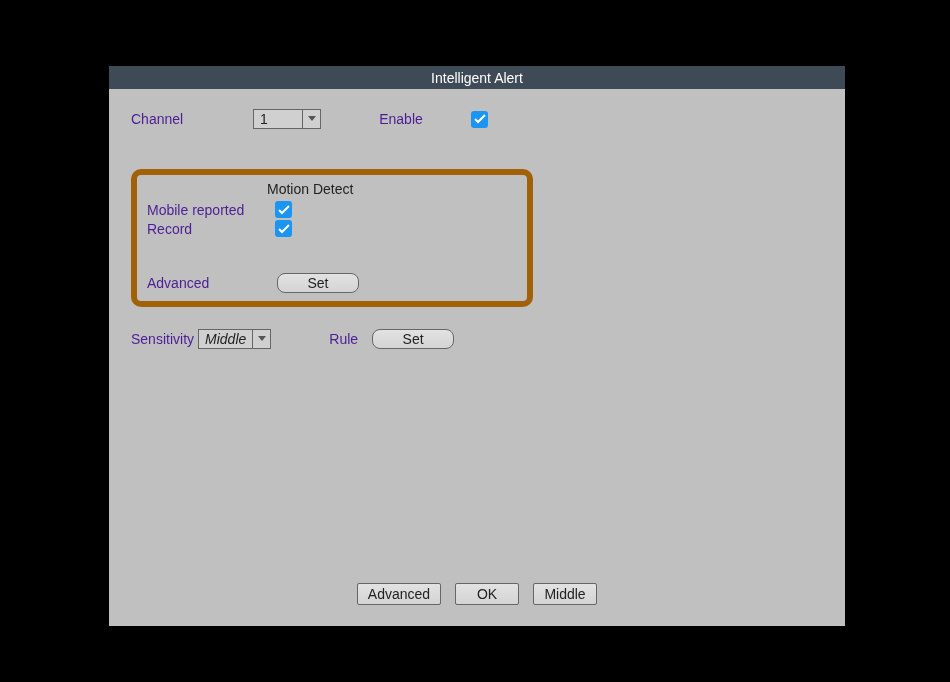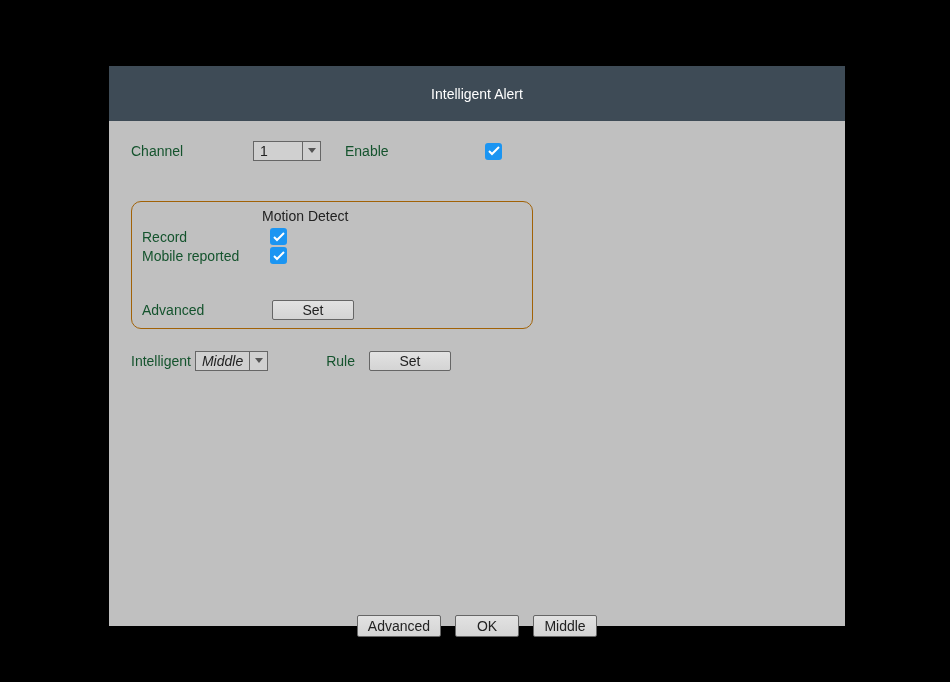--- a/index.html
+++ b/index.html
@@ -20,35 +20,35 @@
       left: 109px;
       top: 66px;
       width: 736px;
       height: 560px;
       background: #c0c0c0;
     }
     .titlebar {
       background: #3e4b56;
       color: #ffffff;
       text-align: center;
-      padding: 19px 0;
+      padding: 3px 0;
       font-size: 15px;
     }
     .content {
       padding: 20px 22px;
       position: relative;
       height: calc(100% - 26px);
     }
     .row {
       display: flex;
       align-items: center;
       margin-bottom: 6px;
     }
     .label {
-      color: #14532d;
+      color: #4c1d95;
     }
     .channel-label {
       width: 122px;
     }
     .dropdown {
       display: inline-flex;
       align-items: stretch;
       border: 1px solid #666;
       background: #d0d0d0;
       height: 20px;
@@ -67,39 +67,40 @@
       background: #d0d0d0;
       display: flex;
       align-items: center;
       justify-content: center;
     }
     .dropdown-arrow svg {
       width: 8px;
       height: 6px;
     }
     .enable-label {
-      margin-left: 24px;
+      margin-left: 10px;
       width: 140px;
+      text-align: center;
     }
     .checkbox {
       width: 17px;
       height: 17px;
       background: #1b95f2;
       border-radius: 3px;
       display: flex;
       align-items: center;
       justify-content: center;
     }
     .checkbox svg {
       width: 12px;
       height: 10px;
     }
     .panel {
       margin-top: 40px;
-      border: 1px solid #a16207;
+      border: 6px solid #a16207;
       border-radius: 10px;
       width: 402px;
       padding: 6px 10px 8px 10px;
     }
     .panel-title {
       margin-left: 120px;
       color: #222;
       margin-bottom: 4px;
     }
     .panel-row {
@@ -122,20 +123,21 @@
       border: 1px solid #666;
       background: linear-gradient(#e2e2e2, #d4d4d4);
       padding: 1px 0;
       text-align: center;
       cursor: pointer;
       color: #222;
       border-radius: 2px;
     }
     .btn-set {
       width: 82px;
+      border-radius: 8px;
     }
     .sensitivity-row {
       margin-top: 22px;
       display: flex;
       align-items: center;
     }
     .sensitivity-label {
       margin-right: 4px;
     }
     .sens-dropdown .dropdown-value {
@@ -187,43 +189,43 @@
       <div class="checkbox">
         <svg viewBox="0 0 12 10">
             <polyline points="1,5 4,8 11,1" stroke="#fff" stroke-width="2" fill="none"></polyline>
           </svg>
       </div>
     </div>
 
     <div class="panel">
       <div class="panel-title">Motion Detect</div>
       <div class="panel-row">
+        <span class="label">Mobile reported</span>
+        <div class="checkbox">
+          <svg viewBox="0 0 12 10">
+              <polyline points="1,5 4,8 11,1" stroke="#fff" stroke-width="2" fill="none"></polyline>
+            </svg>
+        </div>
+      </div>
+      <div class="panel-row">
         <span class="label">Record</span>
         <div class="checkbox">
           <svg viewBox="0 0 12 10">
               <polyline points="1,5 4,8 11,1" stroke="#fff" stroke-width="2" fill="none"></polyline>
             </svg>
         </div>
       </div>
-      <div class="panel-row">
-        <span class="label">Mobile reported</span>
-        <div class="checkbox">
-          <svg viewBox="0 0 12 10">
-              <polyline points="1,5 4,8 11,1" stroke="#fff" stroke-width="2" fill="none"></polyline>
-            </svg>
-        </div>
-      </div>
       <div class="advanced-row">
         <span class="label">Advanced</span>
         <div class="btn btn-set">Set</div>
       </div>
     </div>
 
     <div class="sensitivity-row">
-      <span class="label sensitivity-label">Intelligent</span>
+      <span class="label sensitivity-label">Sensitivity</span>
       <div class="dropdown sens-dropdown">
         <div class="dropdown-value">Middle</div>
         <div class="dropdown-arrow">
           <svg viewBox="0 0 8 6">
               <polygon points="0,0 8,0 4,5" fill="#555"></polygon>
             </svg>
         </div>
       </div>
       <span class="label rule-label">Rule</span>
       <div class="btn btn-set">Set</div>

